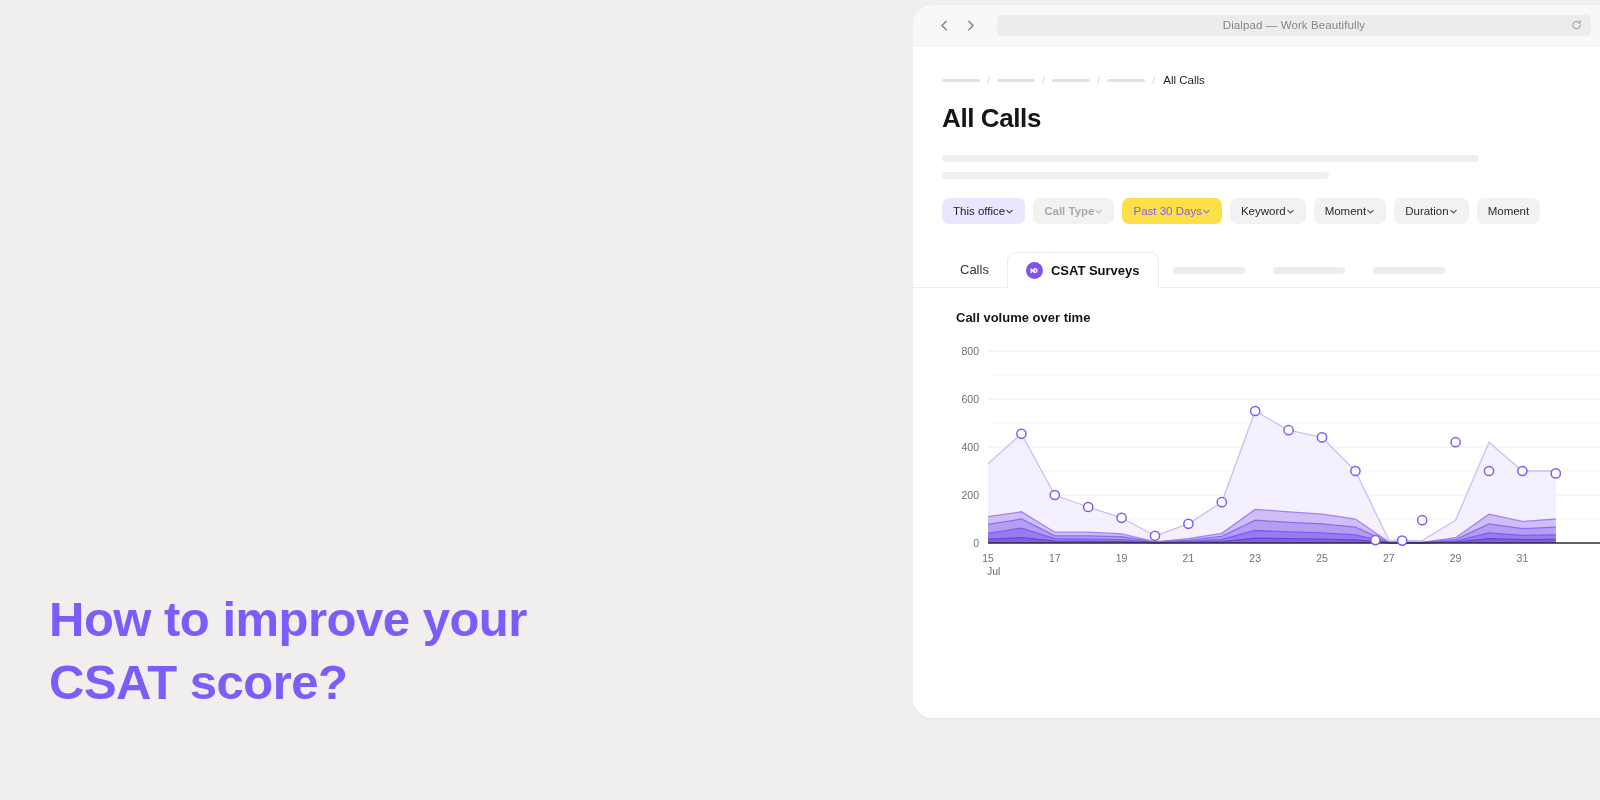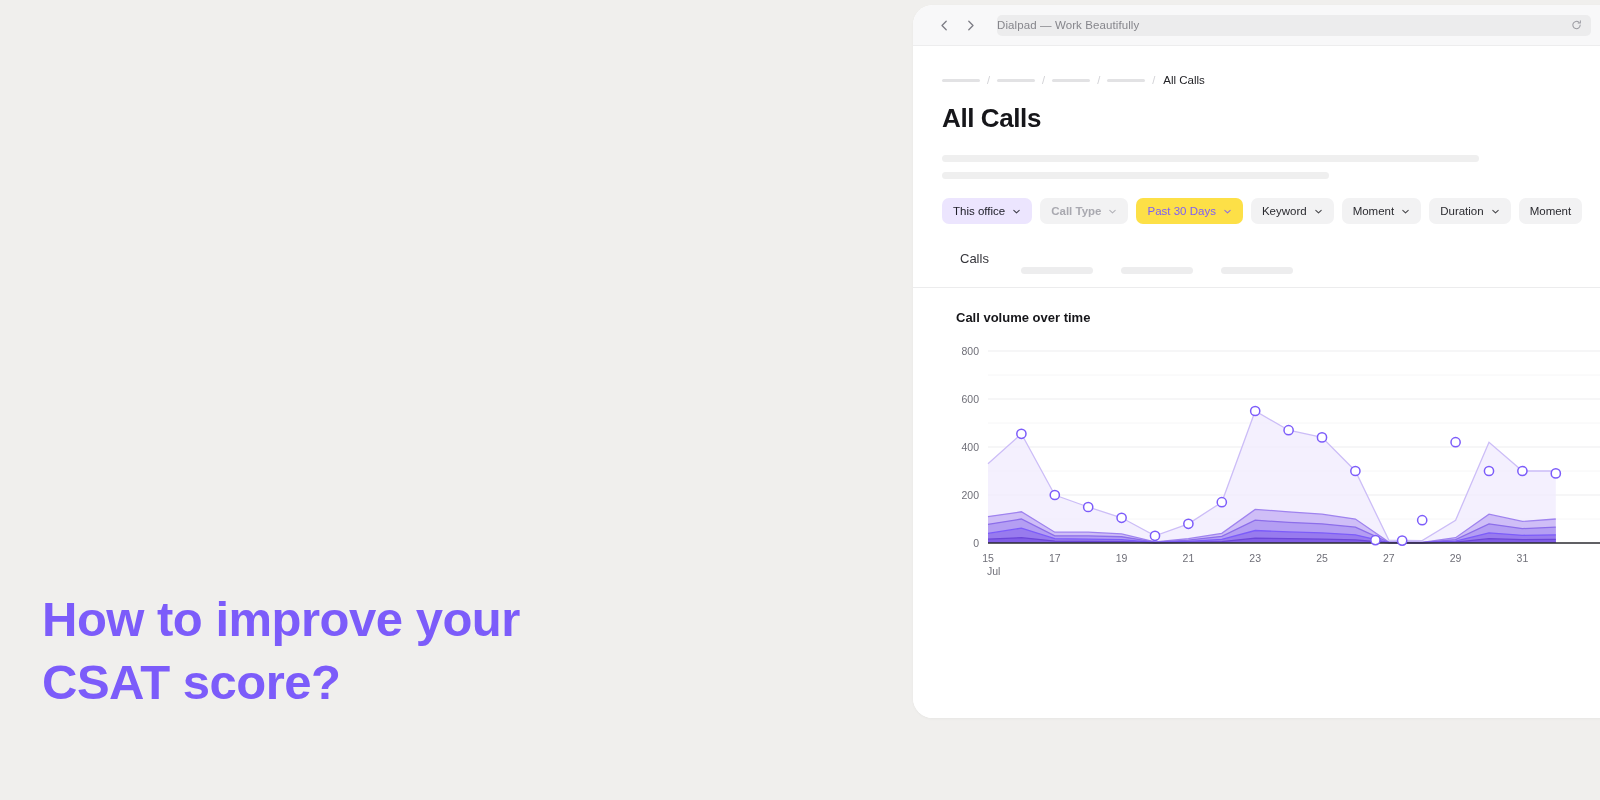--- a/index.html
+++ b/index.html
@@ -8,21 +8,21 @@
     width: 1600px; height: 800px;
     overflow: hidden;
     background: #f0efed;
     font-family: "Liberation Sans", sans-serif;
   }
   #root { position: relative; width: 1600px; height: 800px; }
 
   
   .headline {
     position: absolute;
-    left: 42px; top: 588px;
+    left: 49px; top: 588px;
     width: 700px;
     font-size: 49px;
     font-weight: bold;
     line-height: 1.29;
     letter-spacing: -0.5px;
     color: #7c5cfa;
     white-space: pre-line;
   }
 
   
@@ -49,21 +49,21 @@
     color: #7d7d85;
     cursor: default;
   }
   .nav-btn svg { display: block; }
   .url-bar {
     flex: 1;
     margin-left: 14px; margin-right: 4px;
     height: 21px;
     background: #ececed;
     border-radius: 5px;
-    display: flex; align-items: center; 
+    display: flex; align-items: center; justify-content: center;
     position: relative;
   }
   .url-text {
     font-size: 11.5px;
     color: #86868c;
     letter-spacing: 0.1px;
   }
   .reload-icon {
     position: absolute; right: 9px; top: 50%;
     transform: translateY(-50%);
@@ -110,21 +110,20 @@
 
   
   .filters {
     display: flex; align-items: center;
     gap: 8px;
     margin-top: 19px;
     white-space: nowrap;
   }
   .chip {
     display: inline-flex; align-items: center;
-    gap: 7px;
     height: 26px;
     padding: 0 11px;
     border-radius: 7px;
     font-size: 11.5px;
     background: #f2f2f3;
     color: #2b2b30;
     cursor: default;
     flex: 0 0 auto;
   }
   .chip .caret { opacity: 0.85; display: flex; }
@@ -136,21 +135,21 @@
   .tabs-wrap {
     margin-top: 28px;
     position: relative;
     height: 36px;
     border-bottom: 1px solid #ececed;
     margin-left: -29px;
     padding-left: 29px;
     display: flex; align-items: flex-end;
   }
   .tab {
-    display: flex; 
+    display: flex; align-items: center;
     gap: 8px;
     height: 36px;
     padding: 0 18px;
     font-size: 13px;
     color: #35353b;
     cursor: default;
     position: relative;
   }
   .tab.active {
     background: #fff;
@@ -299,20 +298,29 @@
           </span>
         </div>
         <div class="chip">
           <span>Moment</span>
         </div>
       </div>
 
       <div class="tabs-wrap">
         <div class="tab">
           <span>Calls</span>
+        </div>
+        <div class="tab active">
+          <span class="tab-icon">
+            <svg width="11" height="11" viewBox="0 0 12 12" fill="none">
+              <path d="M2.4 8.2V4.4l3.3 3.8V4" stroke="#fff" stroke-width="1.5" stroke-linecap="round" stroke-linejoin="round"></path>
+              <path d="M7.1 4.2c1 0 1.6.8 1.6 1.9s-.6 1.9-1.6 1.9" stroke="#fff" stroke-width="1.5" stroke-linecap="round"></path>
+            </svg>
+          </span>
+          <span>CSAT Surveys</span>
         </div>
         <div class="tab-skel"></div>
         <div class="tab-skel"></div>
         <div class="tab-skel"></div>
       </div>
 
       <div class="chart-block">
         <div class="chart-title">Call volume over time</div>
         <div class="chart-canvas">
           <svg id="chart-svg" width="671" height="250" viewBox="0 0 671 250">

